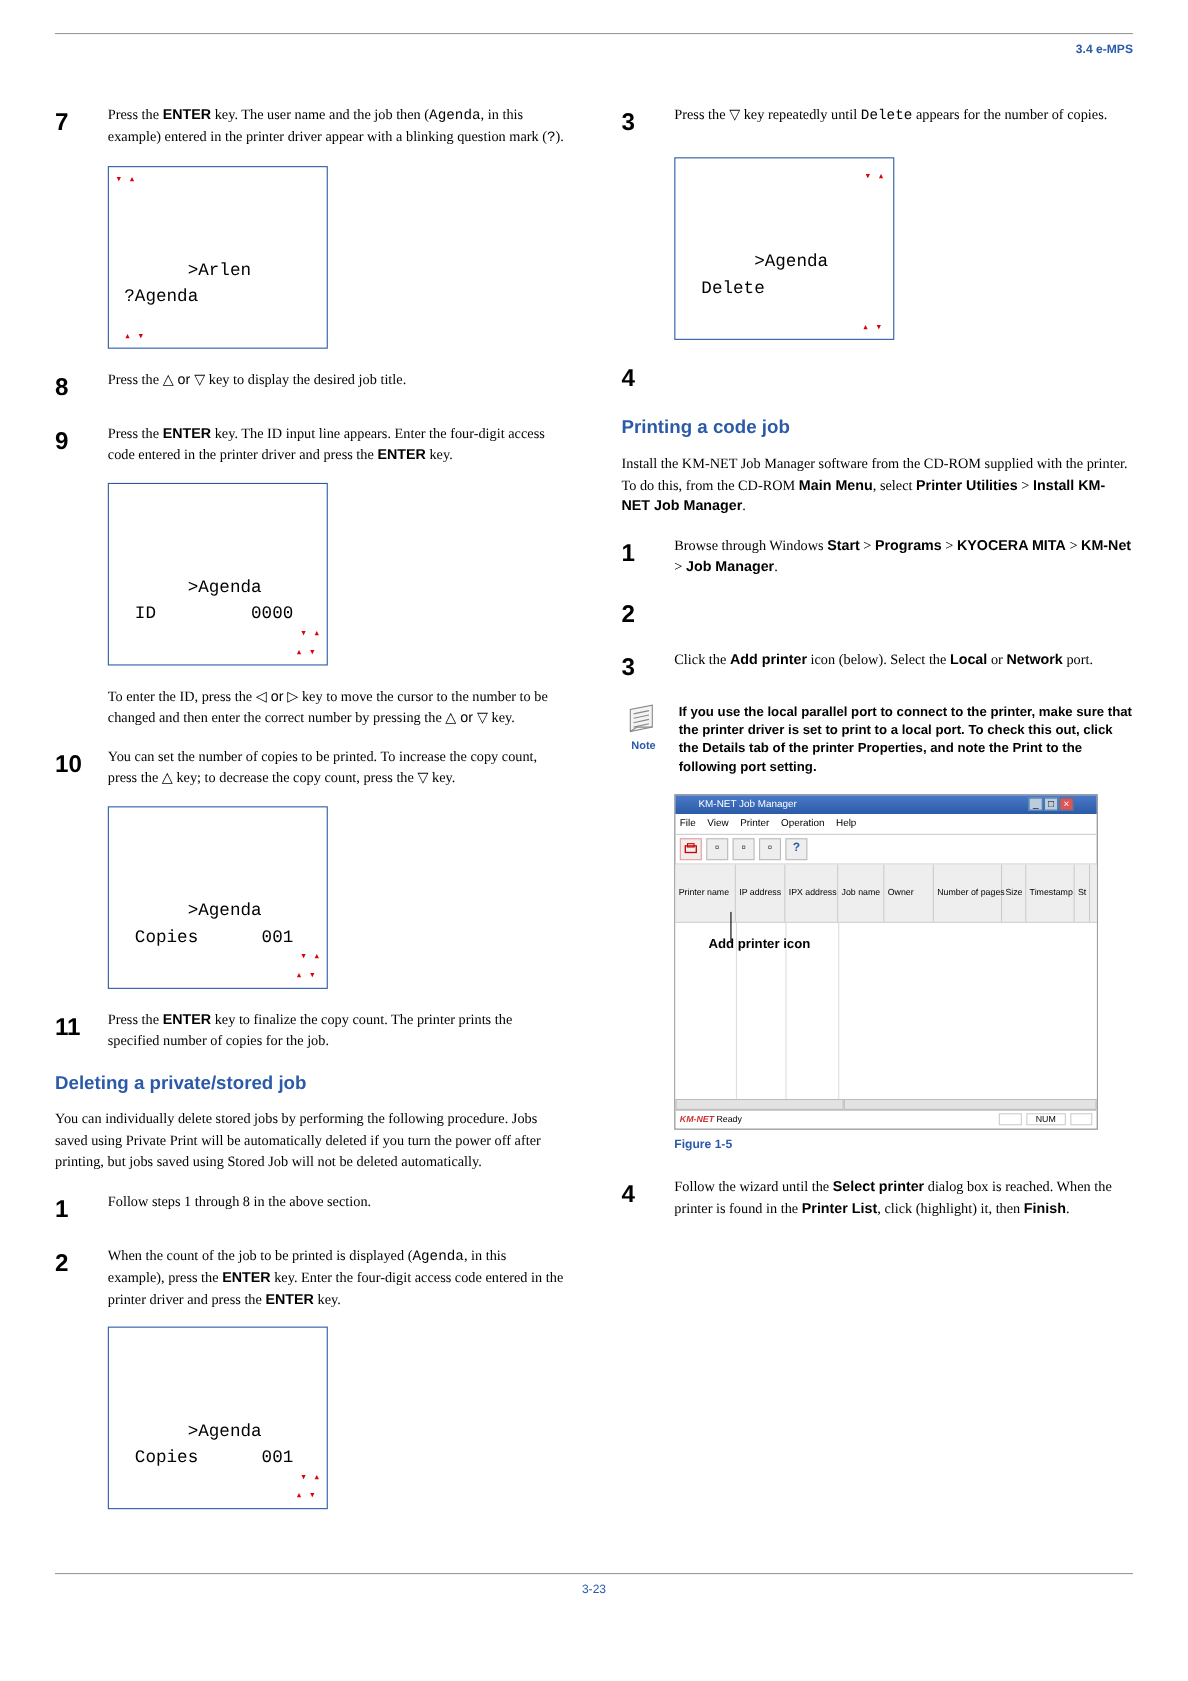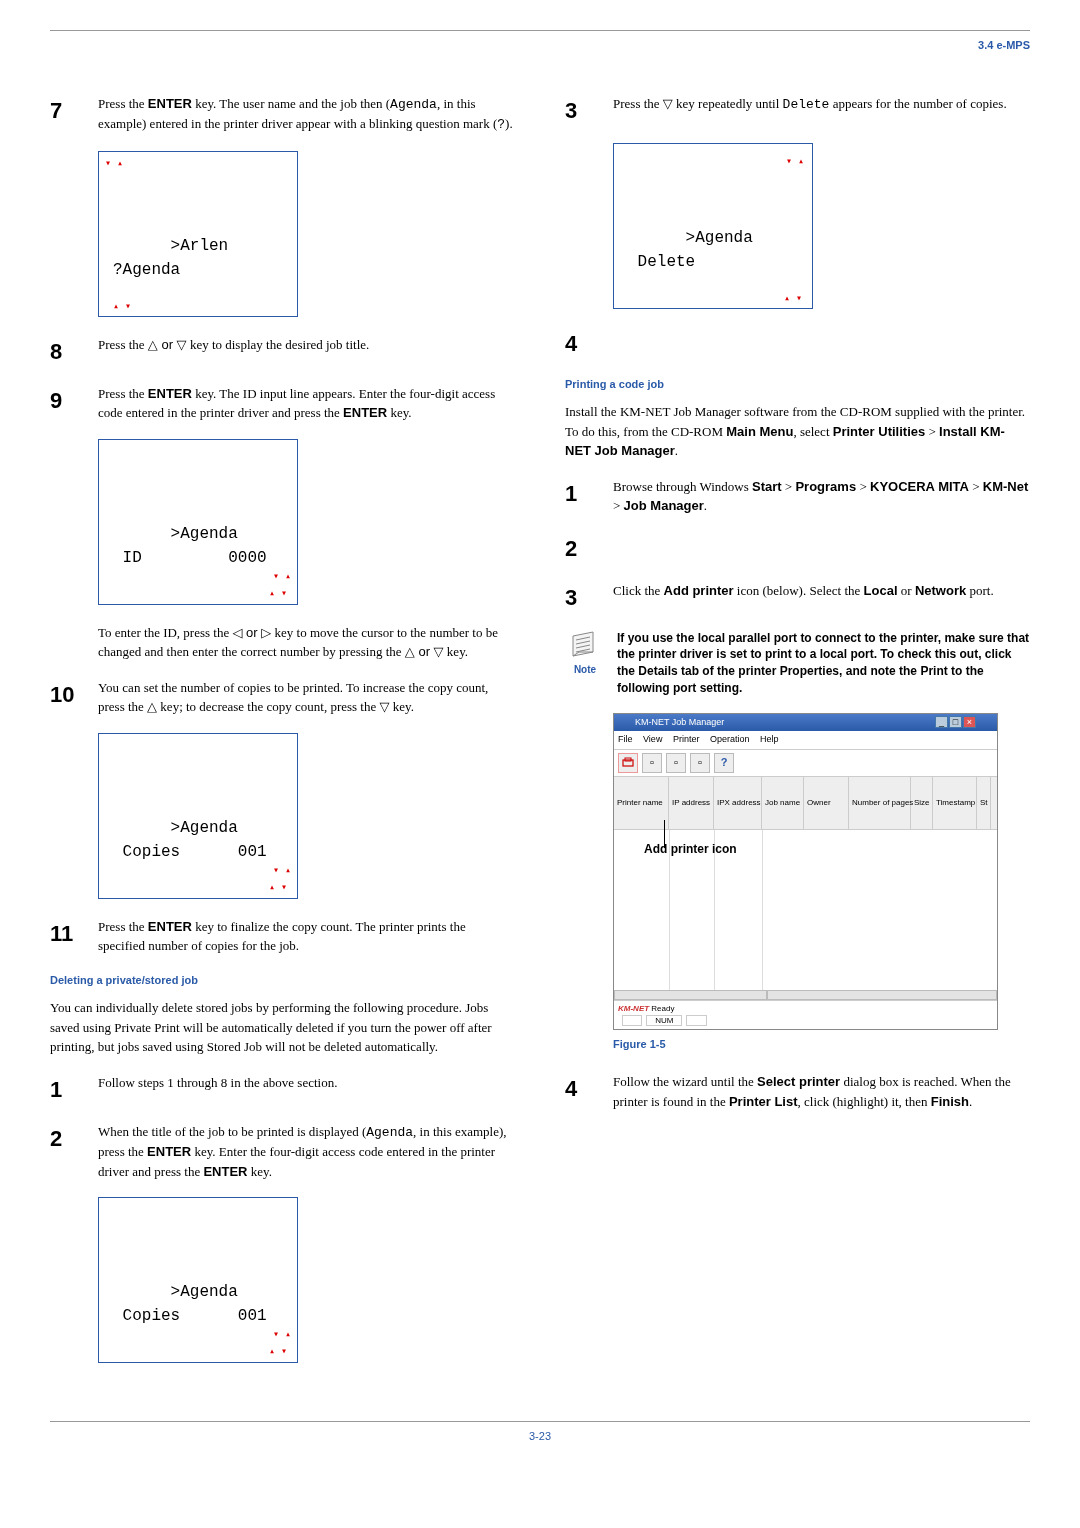--- a/index.html
+++ b/index.html
@@ -64,21 +64,21 @@
   .blink-tr { top: 10px; right: 8px; }
   .blink-br { bottom: 2px; right: 10px; }
   .blink-rm1 { bottom: 20px; right: 6px; }
   .blink-rm2 { bottom: 3px; right: 10px; }
   b, strong { font-family: Arial, sans-serif; font-weight: bold; }
   .mono { font-family: 'Courier New', monospace; }
   .subhead {
     color: #2a5aa8;
     font-family: Arial, sans-serif;
     font-weight: bold;
-    font-size: 11px;
+    font-size: 17px;
     margin: 14px 0 10px;
   }
   .plain-para {
     margin: 0 0 16px;
   }
   .note-block {
     display: flex;
     gap: 12px;
     margin: 16px 0;
   }
@@ -149,21 +149,21 @@
   }
   .vline-guide { position:absolute; top:0; bottom:0; border-right:1px solid #ddd; }
   .callout {
     position:absolute; top:10px; left:30px; font-family: Arial, sans-serif; font-weight:bold; font-size:12px; color:#000;
   }
   .callout-line {
     position:absolute; width:1px; height:28px; background:#000; top:-20px; left:20px;
   }
   .splitbar { display:flex; }
   .splitbar .scroll { height:10px; background:#e3e3e3; border:1px solid #bbb; }
-  .status { display:flex; justify-content:space-between; padding:2px 4px; font-size:8px; border-top:1px solid #ccc;flex-direction:column; }
+  .status { display:flex; justify-content:space-between; padding:2px 4px; font-size:8px; border-top:1px solid #ccc; }
   .status .logo { color:#c33; font-style:italic; font-weight:bold; }
   .status .right span { border:1px solid #ccc; padding:0 8px; margin-left:4px; }
   .footer-line { border-top:1px solid #999; margin-top:40px; }
   .page-num { text-align:center; color:#2a5aa8; font-family:Arial,sans-serif; font-size:11px; margin-top:6px; }
   .tri { font-family: Arial, sans-serif; }
 </style>
 </head>
 <body>
 
 <div class="header-line"></div>
@@ -240,21 +240,21 @@
     <p class="plain-para">You can individually delete stored jobs by performing the following procedure. Jobs saved using Private Print will be automatically deleted if you turn the power off after printing, but jobs saved using Stored Job will not be deleted automatically.</p>
 
     <div class="step">
       <div class="step-num">1</div>
       <div class="step-body">Follow steps 1 through 8 in the above section.</div>
     </div>
 
     <div class="step">
       <div class="step-num">2</div>
       <div class="step-body">
-        <span>When the title of the job to be printed is displayed (</span><span class="mono">Agenda</span><span>, in this example), press the </span><b>ENTER</b><span> key. Enter the four-digit access code entered in the printer driver and press the </span><b>ENTER</b><span> key.</span>
+        <span>When the count of the job to be printed is displayed (</span><span class="mono">Agenda</span><span>, in this example), press the </span><b>ENTER</b><span> key. Enter the four-digit access code entered in the printer driver and press the </span><b>ENTER</b><span> key.</span>
       </div>
     </div>
 
     <div class="lcd">
       <span class="blink-mark blink-rm1">▾ ▴</span>
       <span class="blink-mark blink-rm2">▴ ▾</span>
       <span>&gt;Agenda</span>
 <span> Copies      001</span>
     </div>
 

